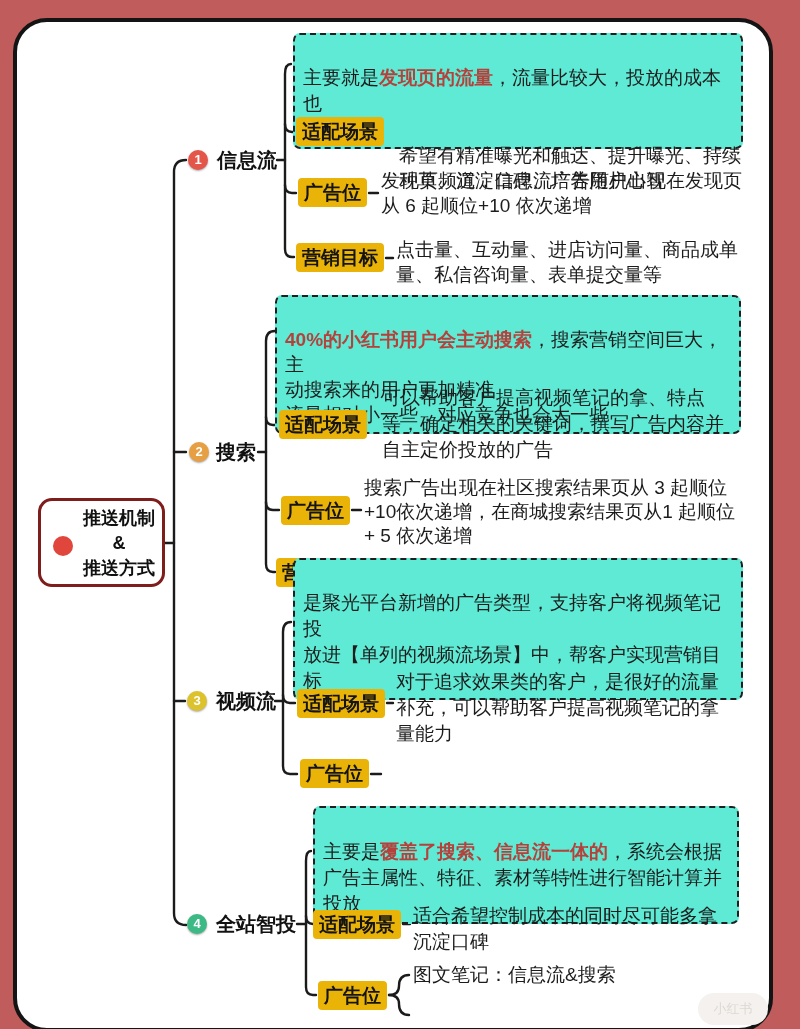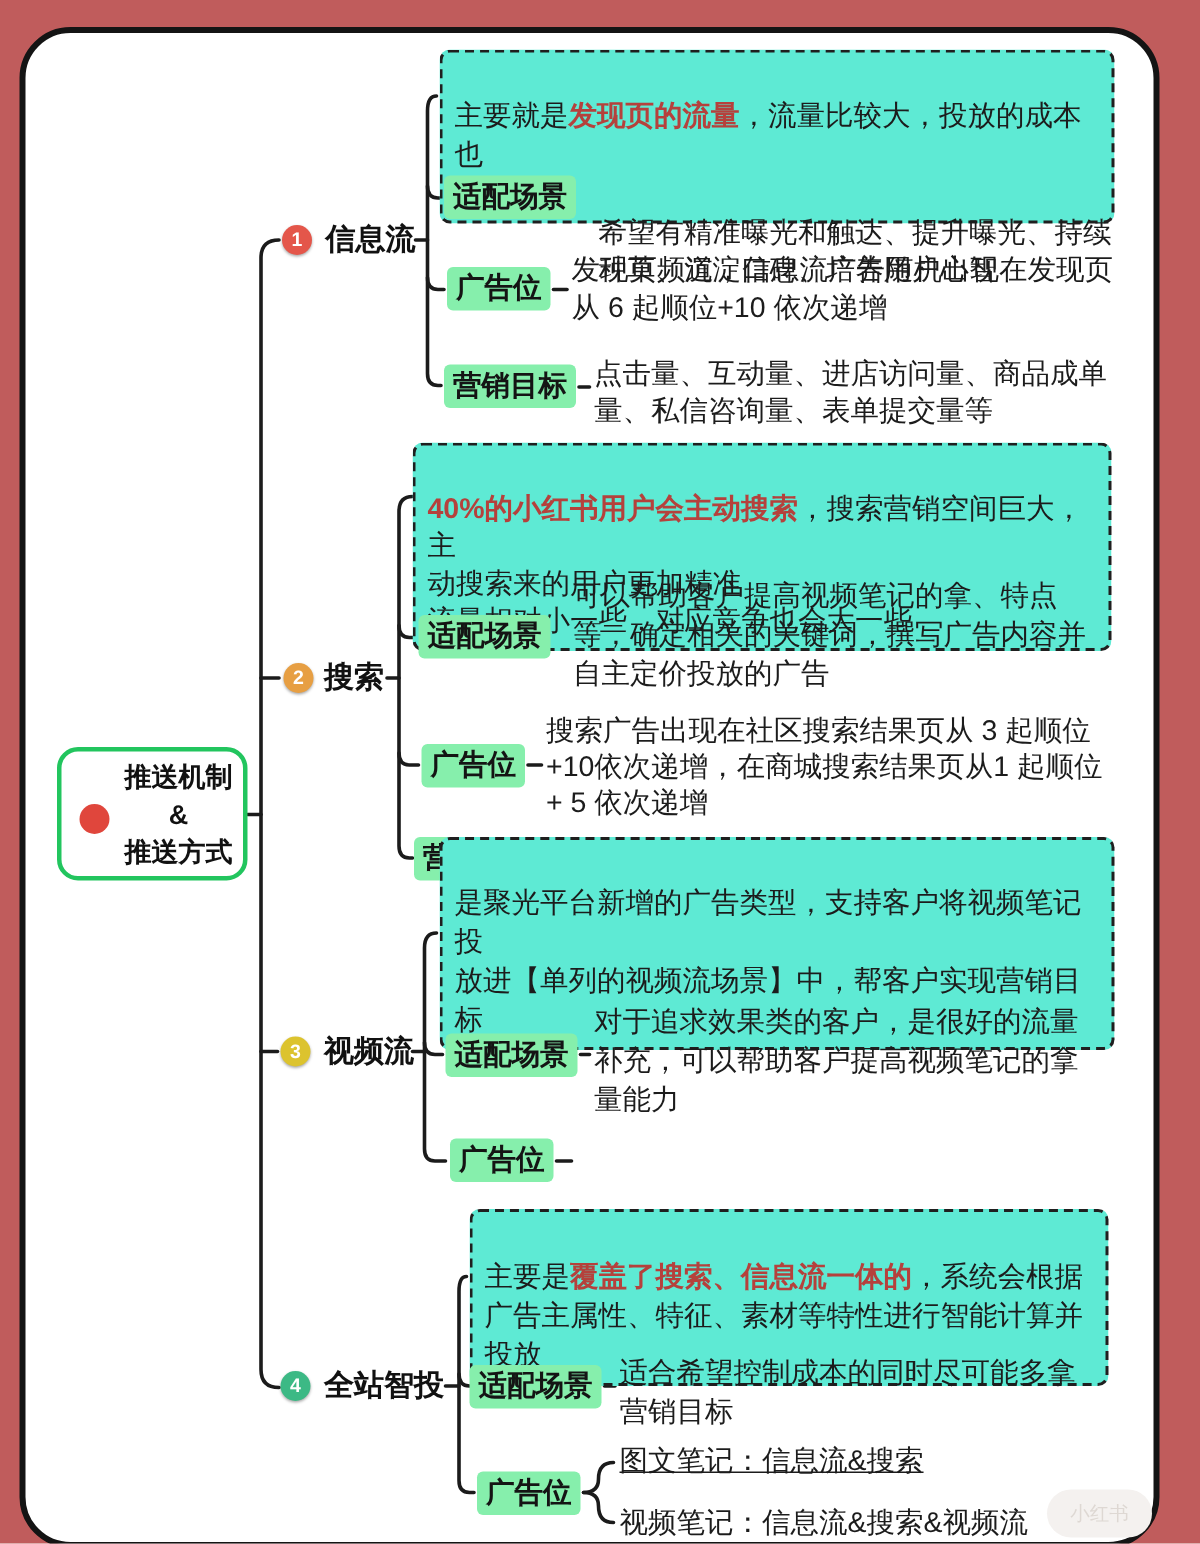--- a/index.html
+++ b/index.html
@@ -4,29 +4,29 @@
 <style>
   html,body{margin:0;padding:0;}
   body{font-family:"Liberation Sans","DejaVu Sans",sans-serif;}
   #canvas{position:relative;width:800px;height:1029px;overflow:hidden;background:#c05c5c;}
   #panel{position:absolute;left:13px;top:18px;width:760px;height:1014px;background:#ffffff;
          border:4px solid #141414;border-radius:34px;box-sizing:border-box;}
   #wires{position:absolute;left:0;top:0;width:800px;height:1029px;pointer-events:none;}
   .ibox{position:absolute;border:2px dashed #1f1f1f;border-radius:7px;background:#5eead4;
         font-size:19px;line-height:26px;color:#1c1c1c;white-space:pre-line;box-sizing:border-box;}
   .em{color:#b5413c;font-weight:bold;}
-  .rowlabel{position:absolute;background:#86efac;border-radius:4px;padding:2px 6px;
+  .rowlabel{position:absolute;background:#eab308;border-radius:4px;padding:2px 6px;
             font-size:19px;line-height:25px;font-weight:bold;color:#141414;white-space:nowrap;}
   .rowtext{position:absolute;font-size:19px;line-height:25px;color:#1c1c1c;white-space:pre-line;}
   .redtext{color:#b5413c;font-weight:bold;}
   .badge{position:absolute;width:20px;height:20px;border-radius:50%;color:#fff;font-size:13px;
          font-weight:bold;text-align:center;line-height:20px;box-shadow:0 1px 2px rgba(0,0,0,.35);}
   .bnode{position:absolute;font-size:20px;line-height:26px;font-weight:bold;color:#111;white-space:nowrap;}
   #rootnode{position:absolute;left:38px;top:498px;width:127px;height:89px;background:#fff;
-            border:3px solid #22c55e;border-radius:14px;box-sizing:border-box;}
+            border:3px solid #7f1d1d;border-radius:14px;box-sizing:border-box;}
   #rootdot{position:absolute;left:12px;top:35px;width:20px;height:20px;border-radius:50%;background:#e0463c;}
   #roottext{position:absolute;left:36px;top:5px;width:84px;text-align:center;font-size:18px;
             line-height:25px;font-weight:bold;color:#111;white-space:pre-line;}
   #watermark{position:absolute;left:698px;top:993px;width:70px;height:32px;border-radius:16px;
              background:#f4f1ef;color:#ded8d3;font-size:13px;text-align:center;line-height:32px;}
 </style>
 </head>
 <body>
 
 <div id="canvas">
@@ -127,19 +127,18 @@
 量能力</div>
   <div class="rowlabel" style="left:300px;top:759px;">广告位</div>
 
   <div class="ibox" style="left:313px;top:806px;width:426px;padding:5px 8px;">
     <span>主要是</span><span class="em">覆盖了搜索、信息流一体的</span><span>，系统会根据
 广告主属性、特征、素材等特性进行智能计算并
 投放</span>
   </div>
   <div class="rowlabel" style="left:313px;top:910px;">适配场景</div>
   <div class="rowtext" style="left:413px;top:903px;line-height:26px;">适合希望控制成本的同时尽可能多拿
-营销目标</div>
+沉淀口碑</div>
   <div class="rowlabel" style="left:318px;top:981px;">广告位</div>
-  <div class="rowtext" style="left:413px;top:962px;text-decoration:underline;">图文笔记：信息流&amp;搜索</div>
-  <div class="rowtext" style="left:413px;top:1003px;">视频笔记：信息流&amp;搜索&amp;视频流</div>
+  <div class="rowtext" style="left:413px;top:962px;">图文笔记：信息流&amp;搜索</div>
 
   <div id="watermark">小红书</div>
 </div>
 
 </body></html>

